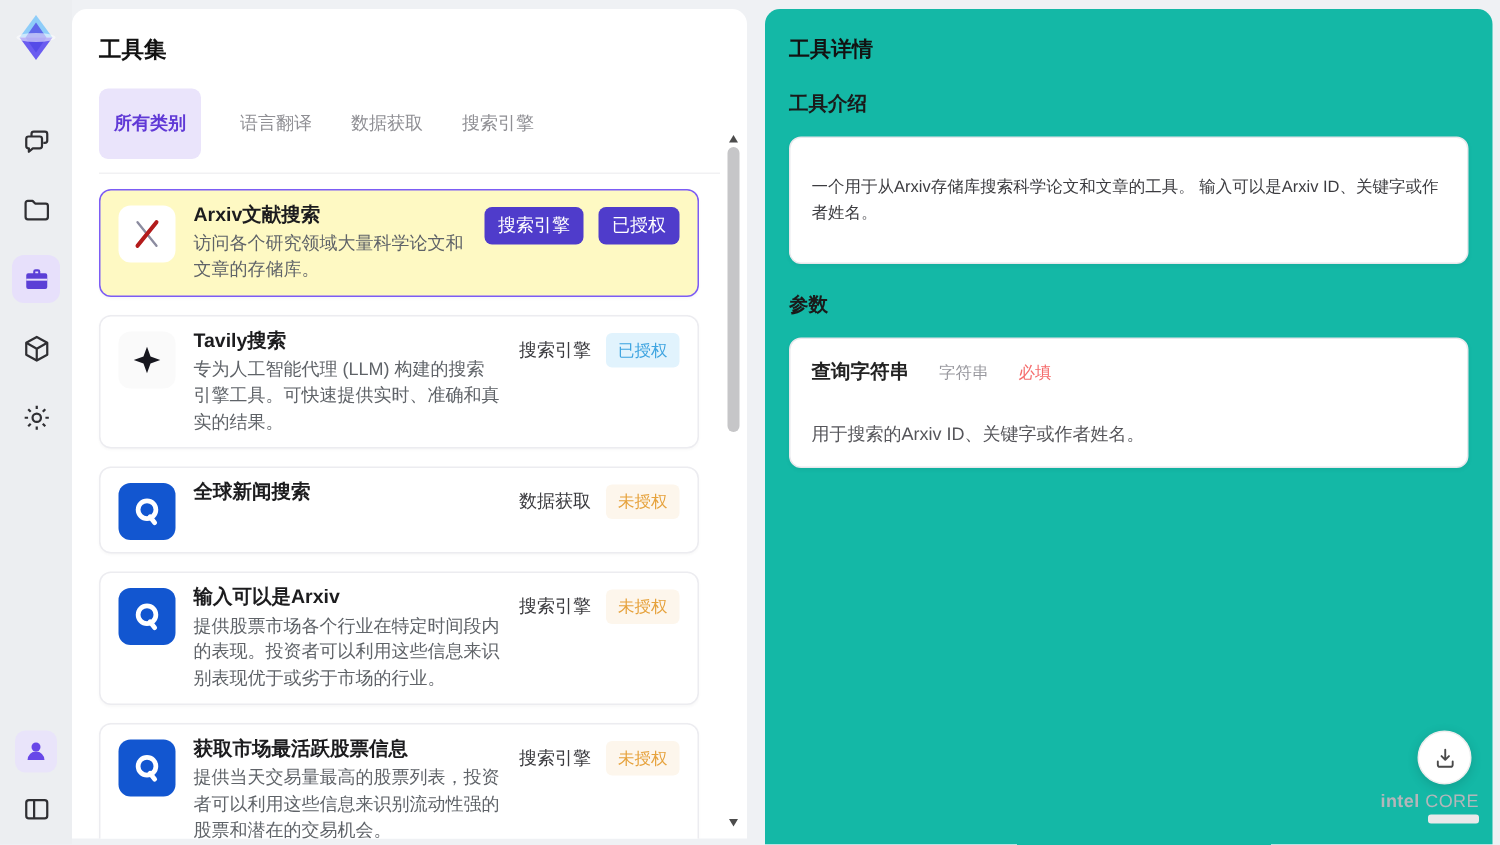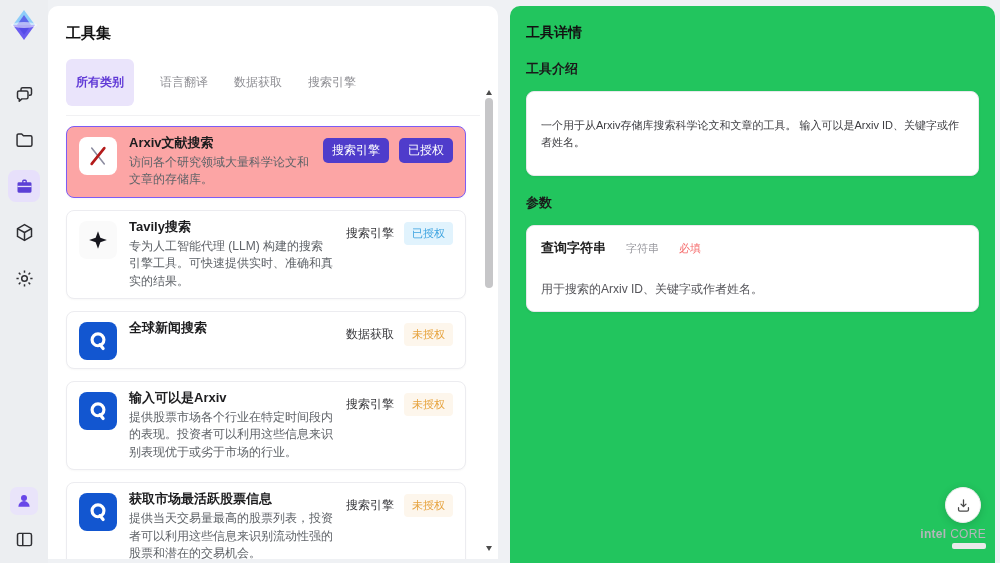--- a/index.html
+++ b/index.html
@@ -22,40 +22,40 @@
   .rail-bottom { margin-top:auto; margin-bottom:8px; display:flex; flex-direction:column; gap:8px; align-items:center; }
   .rail-item.user-bg { background:#e9e4fa; width:28px; height:28px; border-radius:7px; }
 
   
   .panel-left {
     position:absolute; left:48px; top:6px; width:450px; height:553px;
     background:#fff; border-radius:10px 10px 0 0; padding:14px 18px; overflow:hidden;
   }
   .panel-right {
     position:absolute; left:510px; top:6px; right:5px; height:557px;
-    background:#22c55e; border-radius:10px 10px 0 0; padding:14px 16px; overflow:hidden;
+    background:#14b8a6; border-radius:10px 10px 0 0; padding:14px 16px; overflow:hidden;
   }
 
   .page-title { font-size:15px; font-weight:bold; color:#121212; margin-top:4px; }
 
   .tabs { display:flex; align-items:center; gap:26px; margin-top:16px; padding-bottom:9px; border-bottom:1px solid #f1f1f3; }
   .tab { font-size:12px; color:#8f8f94; cursor:pointer; white-space:nowrap; }
   .tab.active {
     background:#eae4fb; color:#6039d6; font-weight:bold;
     padding:15px 10px; border-radius:6px;
   }
 
   
   .cards { margin-top:10px; display:flex; flex-direction:column; gap:12px; padding-right:14px; }
   .card {
     display:flex; gap:12px; padding:8px 12px;
     background:#fff; border:1px solid #ececf0; border-radius:8px;
     box-shadow:0 1px 2px rgba(0,0,0,0.03); cursor:pointer;
   }
-  .card.selected { background:#fca5a5; border:1.5px solid #7c5cf5; }
+  .card.selected { background:#fef9c3; border:1.5px solid #7c5cf5; }
   .tile {
     width:38px; height:38px; border-radius:8px; flex:none;
     display:grid; place-items:center; margin-top:2px;
   }
   .tile.white { background:#ffffff; }
   .tile.light { background:#fafafa; }
   .tile.blue  { background:#1256d0; }
   .tool-text { width:240px; }
   .tool-name { font-size:13px; font-weight:bold; color:#1c1c1e; line-height:16px; margin-bottom:3px; }
   .tool-desc { font-size:12px; color:#5f6368; line-height:1.45; }

